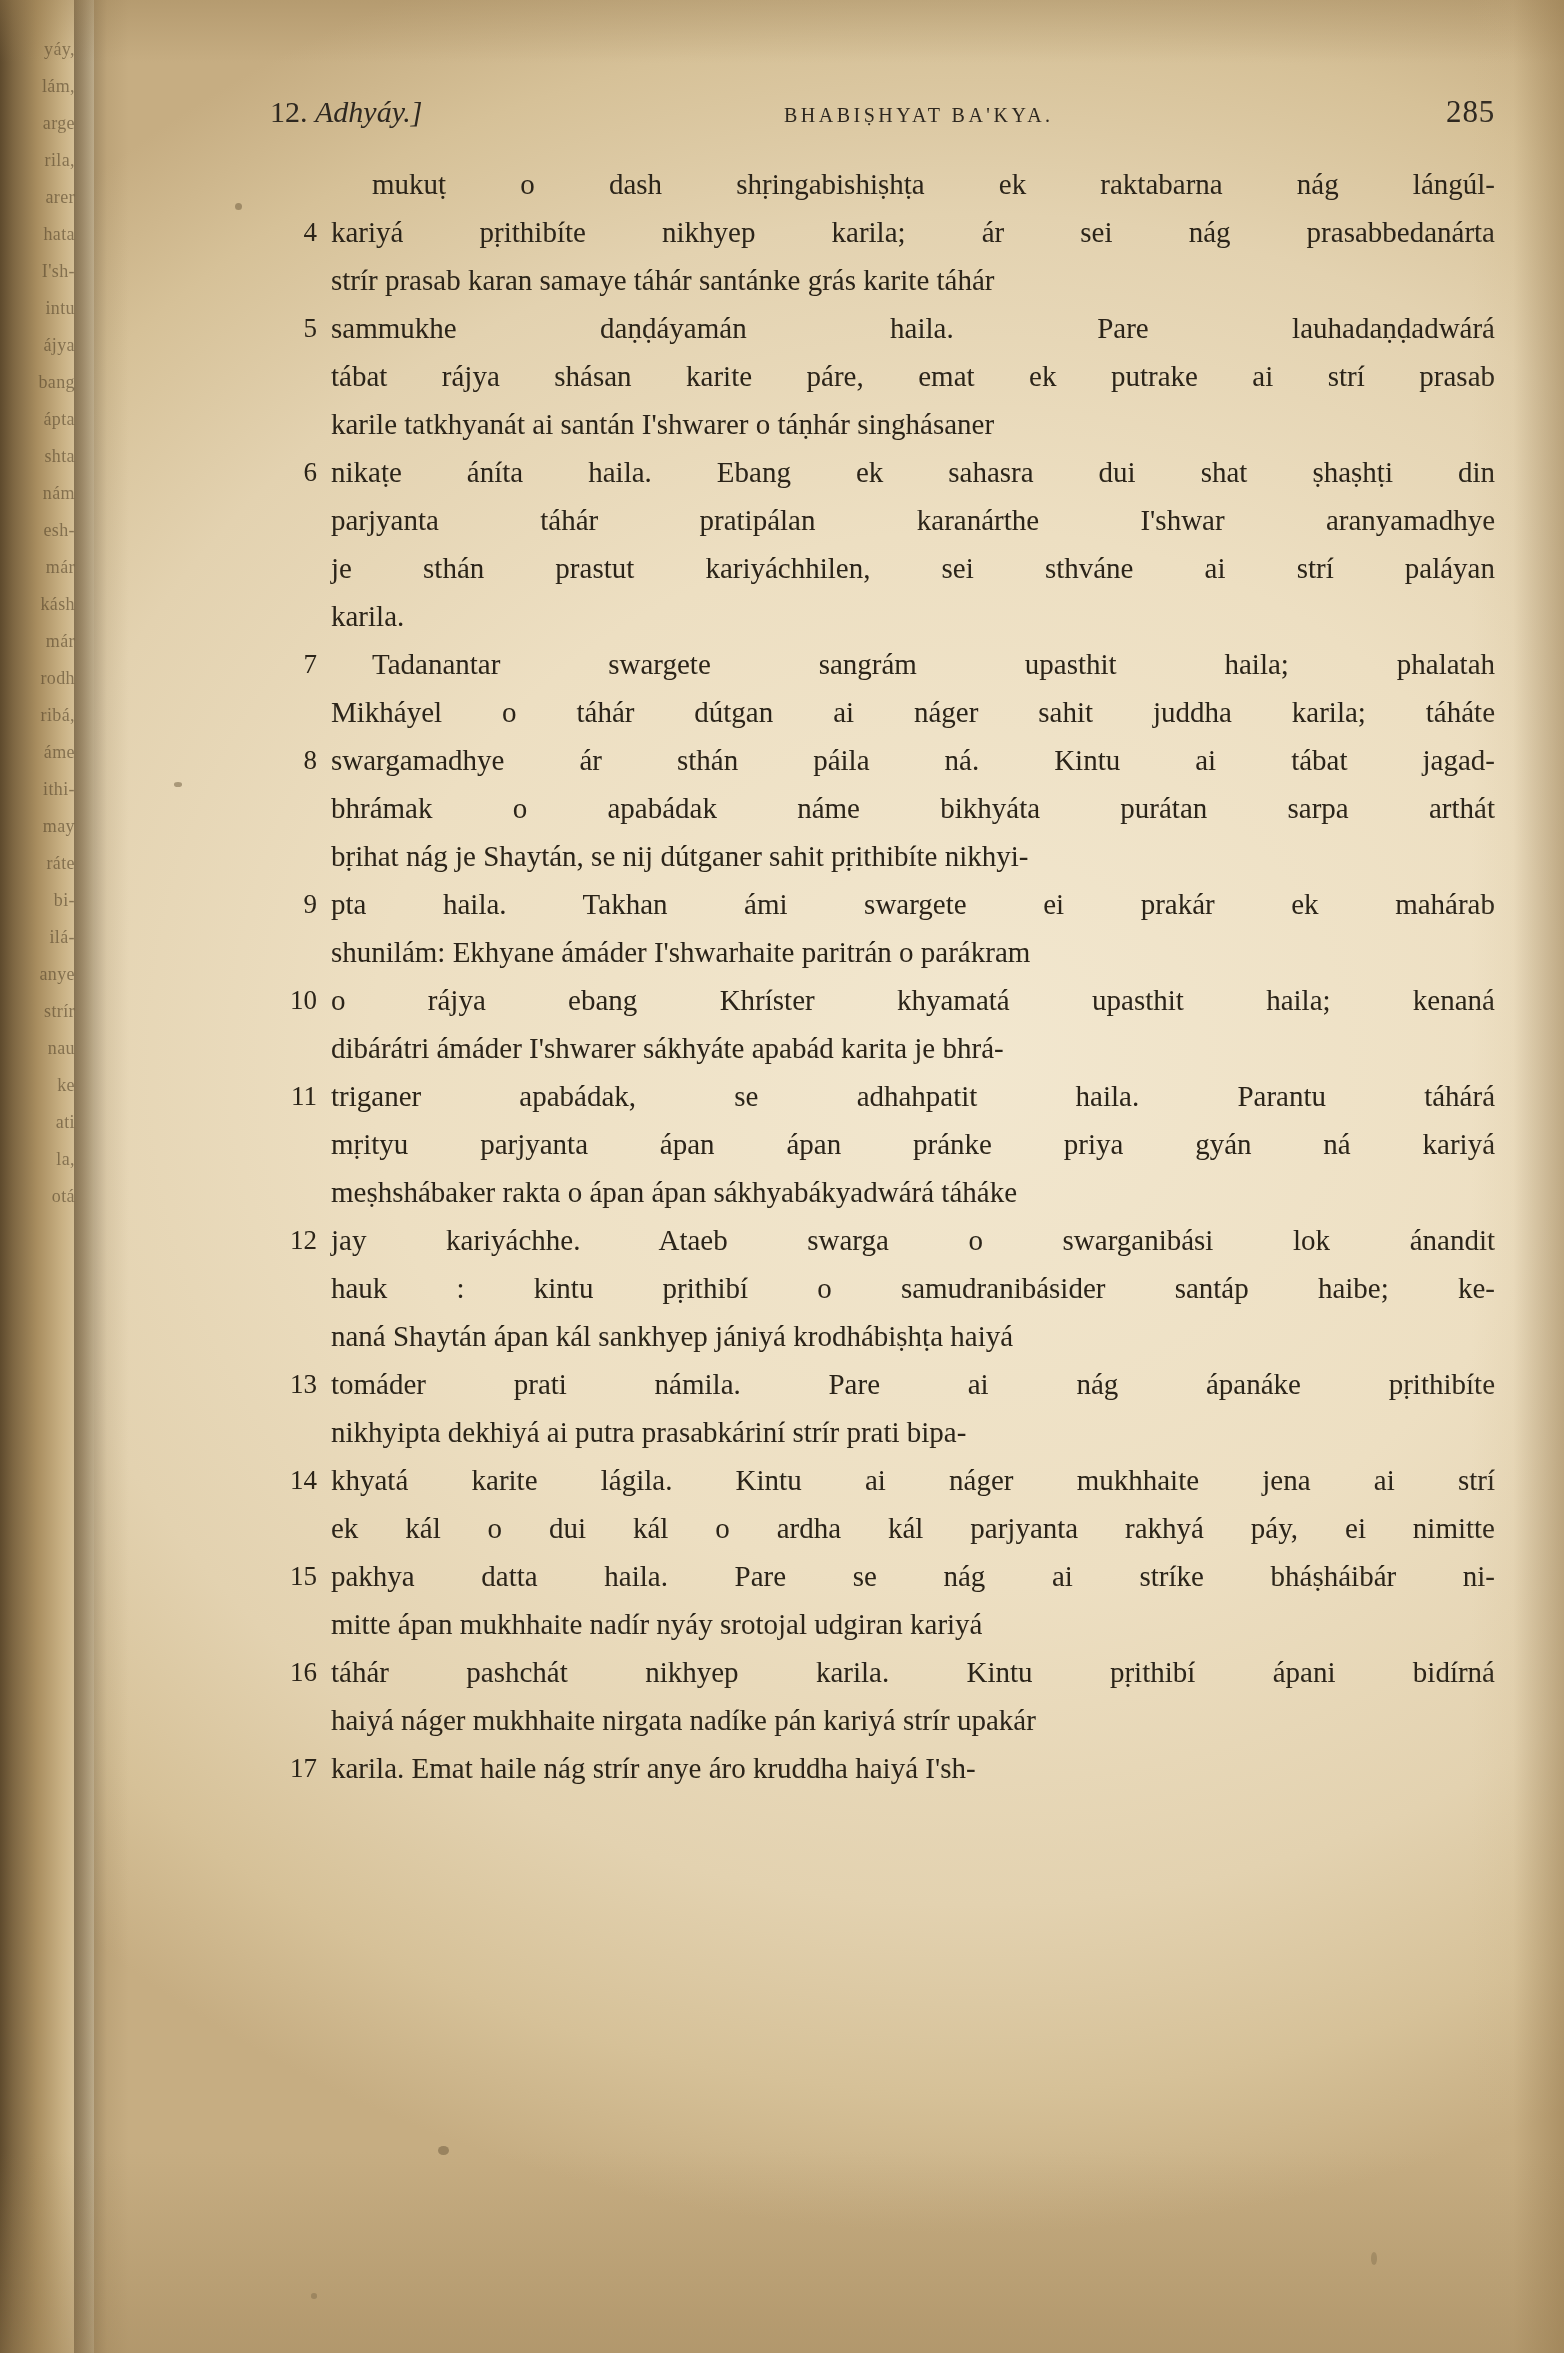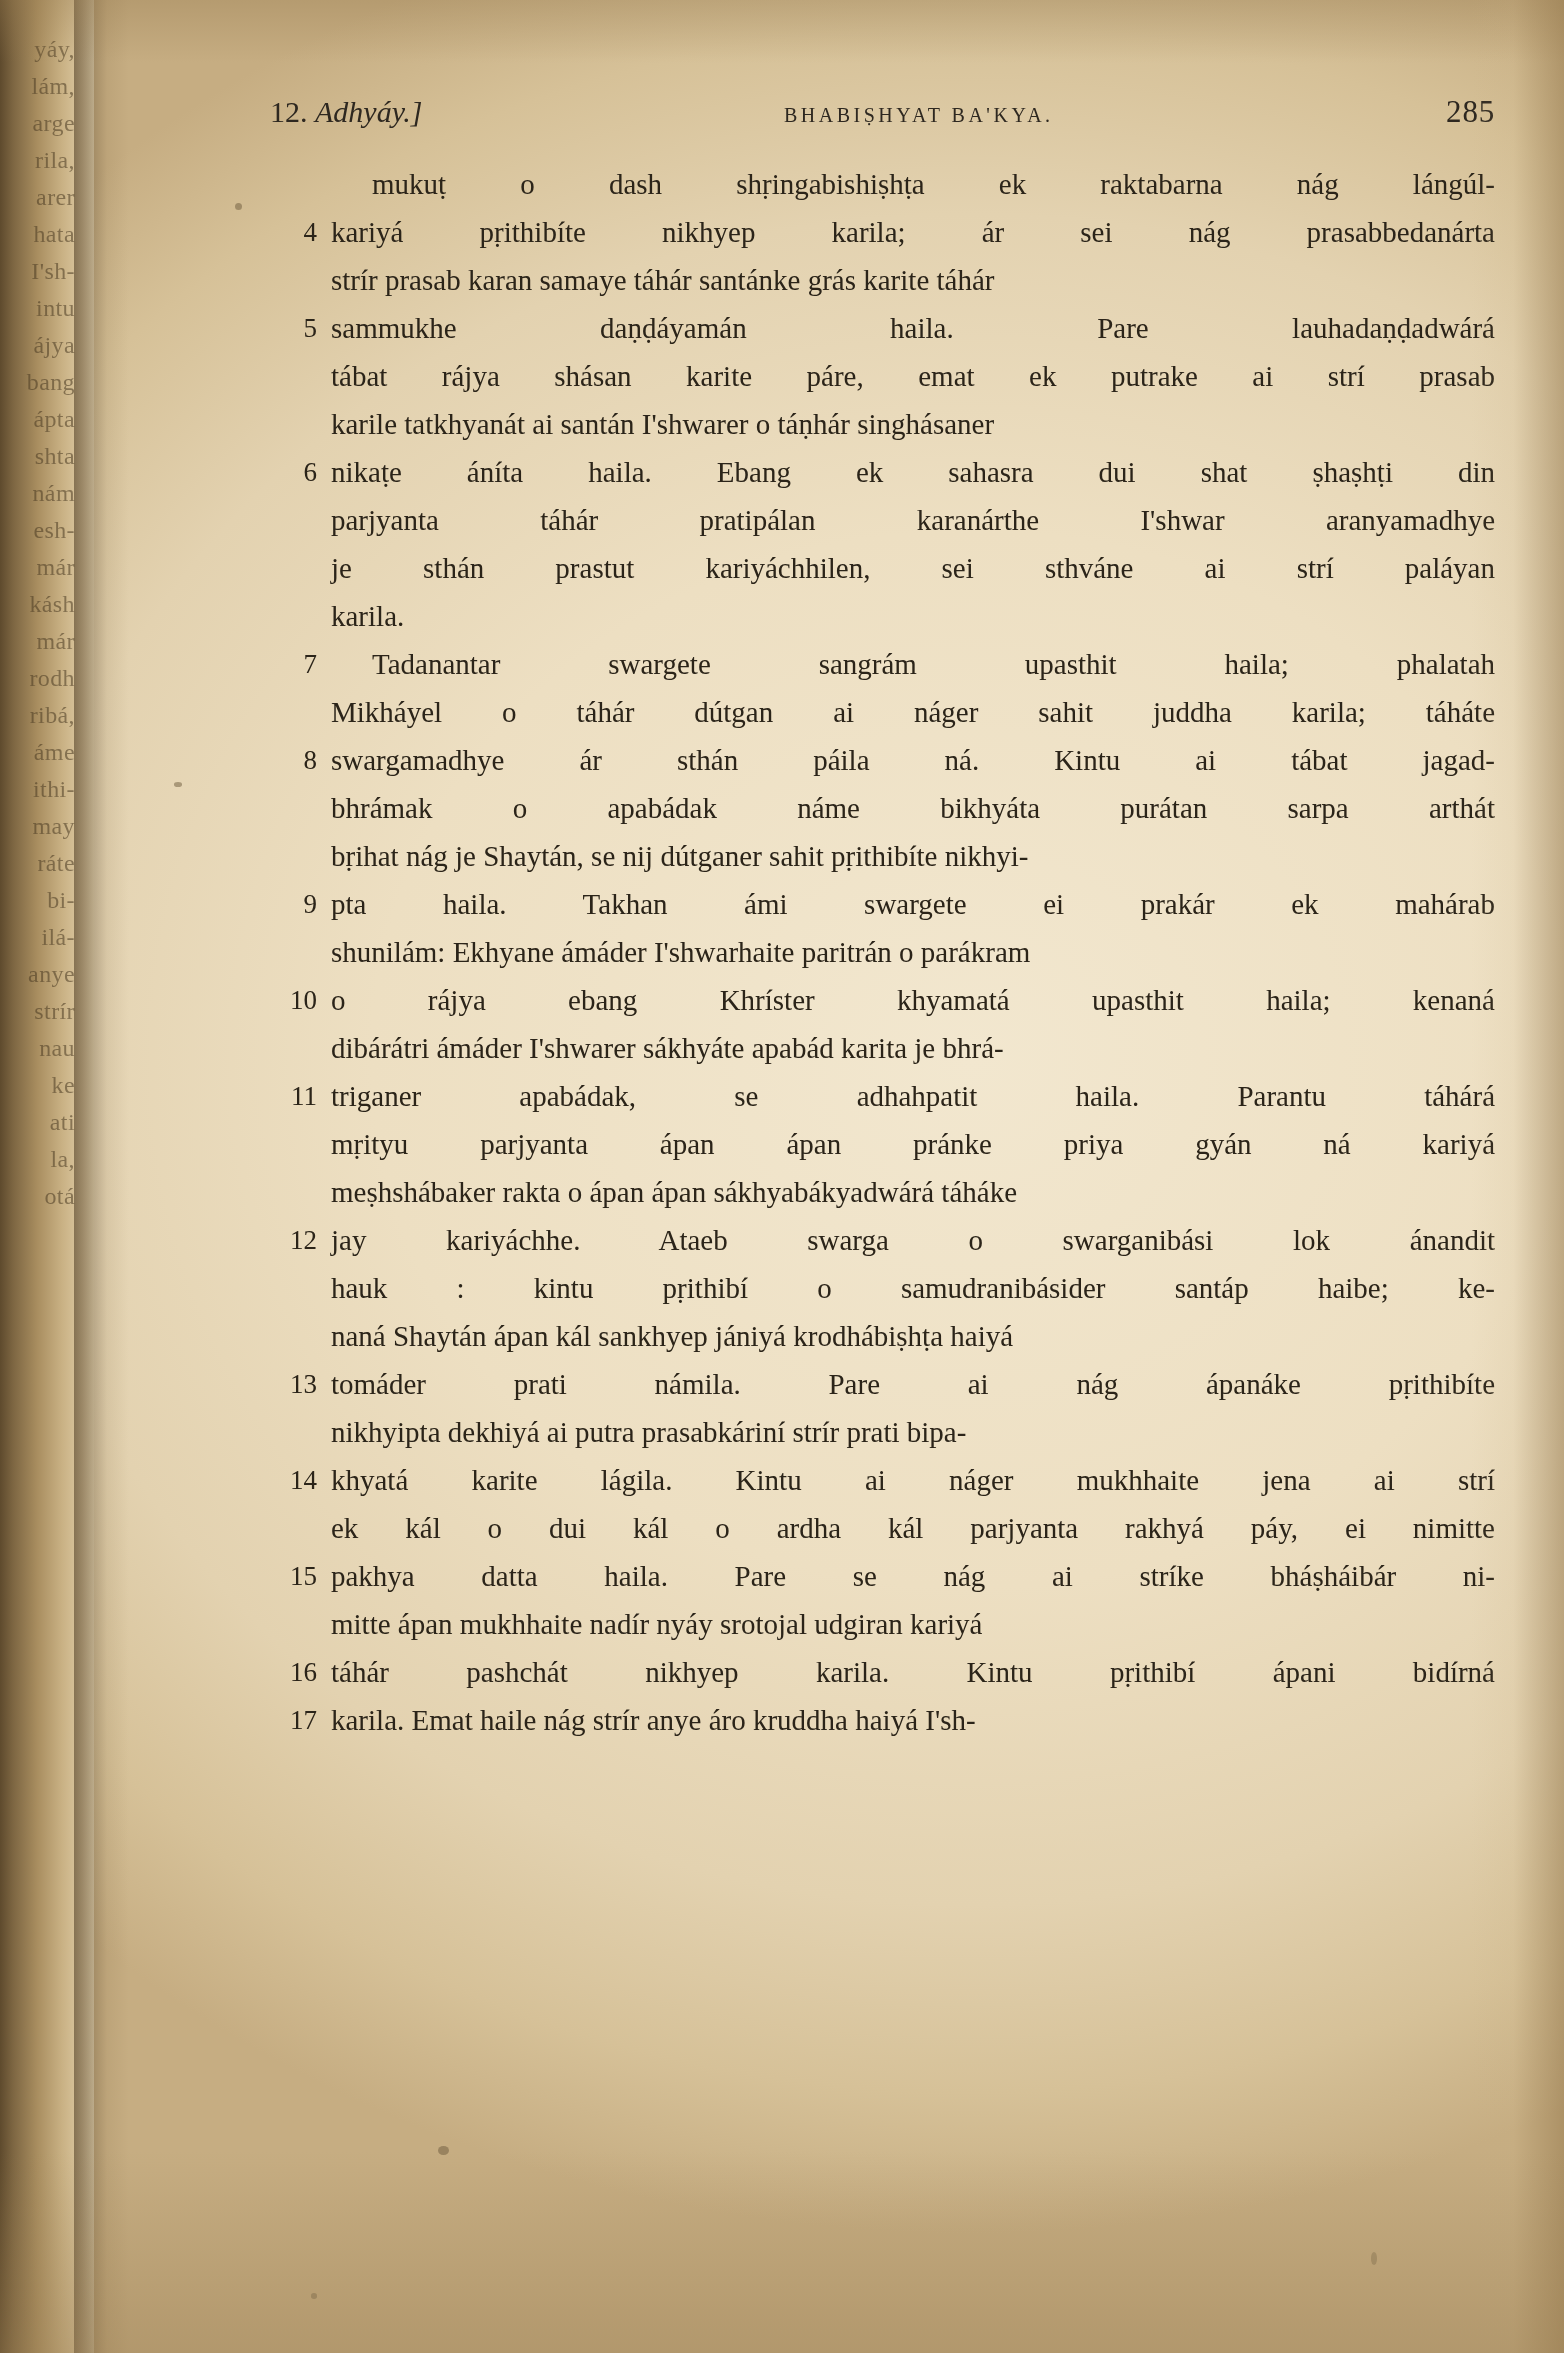--- a/index.html
+++ b/index.html
@@ -35,21 +35,21 @@
     background: linear-gradient(to right, rgba(70,52,28,0.55), rgba(120,96,58,0.12) 60%, rgba(255,255,255,0) 100%);
   }
   
   #bleed {
     position: absolute;
     left: 0px;
     top: 31px;
     width: 75px;
     color: #4a3a22;
     opacity: 0.55;
-    font-size: 24px;
+    font-size: 18px;
     line-height: 37px;
     text-align: right;
     padding-right: 7.8px;
     font-family: "Liberation Serif", serif;
     letter-spacing: 0.4px;
   }
   #bleed div { white-space: nowrap; }
   
   #edge-right {
     position: absolute;
@@ -303,20 +303,21 @@
           <div class="vnum">15</div>
           <div class="vtext">
             <span class="line just">pakhya datta haila.   Pare se nág ai stríke bháṣháibár ni-</span>
             <span class="line lastline">mitte ápan mukhhaite nadír nyáy srotojal udgiran kariyá</span>
           </div>
         </div>
         <div class="verse">
           <div class="vnum">16</div>
           <div class="vtext">
             <span class="line just">táhár pashchát nikhyep karila.  Kintu pṛithibí ápani bidírná</span>
+            <span class="line lastline">haiyá náger mukhhaite nirgata nadíke pán kariyá strír upakár</span>
           </div>
         </div>
         <div class="verse">
           <div class="vnum">17</div>
           <div class="vtext">
             <span class="line lastline">karila.  Emat haile nág strír anye áro kruddha haiyá I'sh-</span>
           </div>
         </div>
       </div>
 

